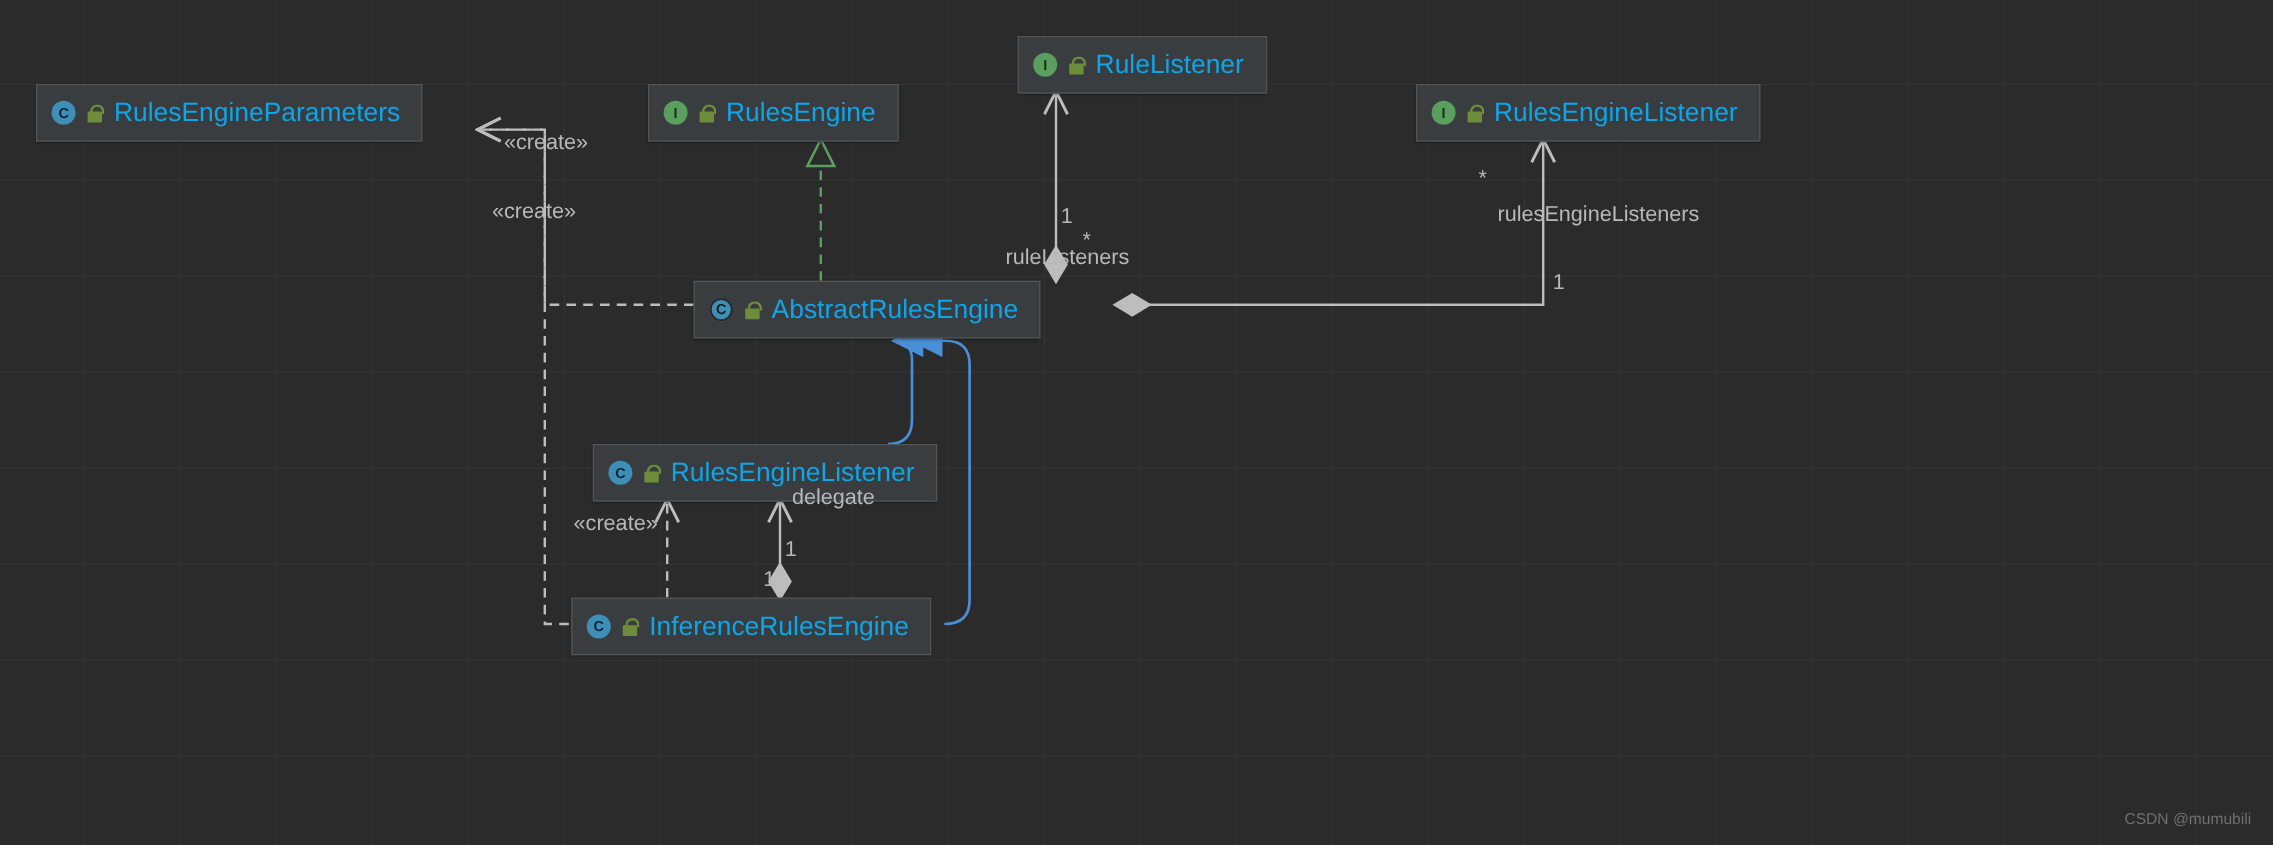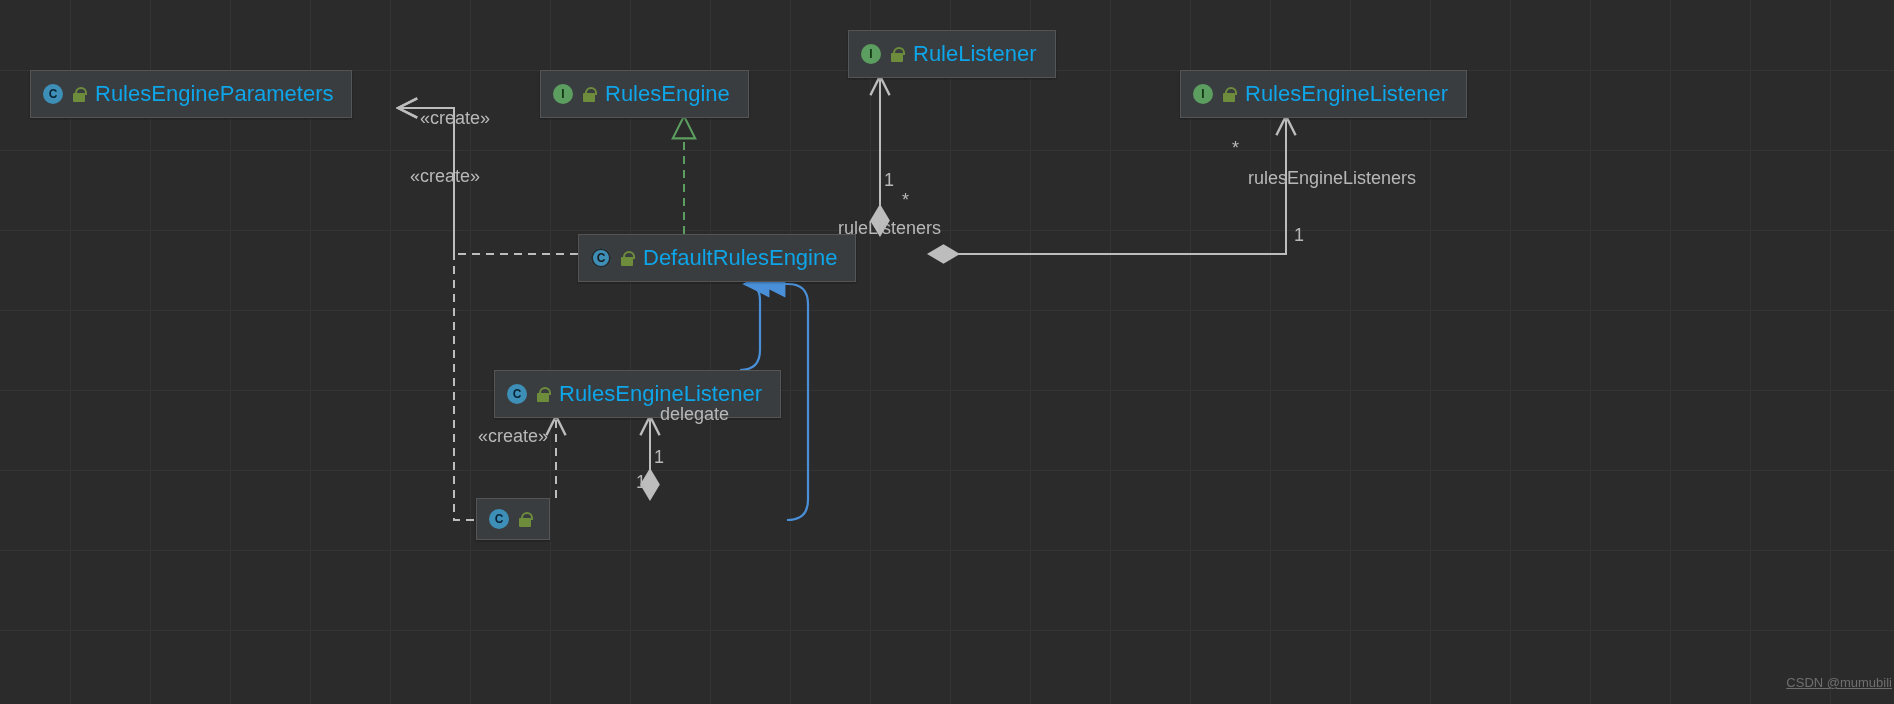--- a/index.html
+++ b/index.html
@@ -92,25 +92,24 @@
     pointer-events: none;
   }
   .edge-label {
     position: absolute;
     font-size: 18px;
     color: #b8b8b8;
     white-space: nowrap;
   }
   .watermark {
     position: absolute;
-    right: 2px;
+    right: 18px;
     bottom: 14px;
     font-size: 13px;
     color: #6f6f6f;
-    text-decoration: underline;
   }
 </style>
 </head>
 <body>
 
 <div class="grid"></div>
 
 <svg class="conn">
   <defs>
 
@@ -172,41 +171,42 @@
 
 <div class="node" style="left:1180px; top:70px;">
   <span class="badge badge-interface">I</span>
   <span class="lock"></span>
   <span class="title">RulesEngineListener</span>
 </div>
 
 <div class="node" style="left:578px; top:234px;">
   <span class="badge badge-abstract">C</span>
   <span class="lock"></span>
-  <span class="title">DefaultRulesEngine</span>
+  <span class="title">AbstractRulesEngine</span>
 </div>
 
 <div class="node" style="left:494px; top:370px;">
   <span class="badge badge-class">C</span>
   <span class="lock"></span>
   <span class="title">RulesEngineListener</span>
 </div>
 
 <div class="node" style="left:476px; top:498px;">
   <span class="badge badge-class">C</span>
   <span class="lock"></span>
+  <span class="title">InferenceRulesEngine</span>
 </div>
 
 <span class="edge-label" style="left:420px; top:108px;">«create»</span>
 <span class="edge-label" style="left:410px; top:166px;">«create»</span>
 <span class="edge-label" style="left:478px; top:426px;">«create»</span>
 
 <span class="edge-label" style="left:884px; top:170px;">1</span>
 <span class="edge-label" style="left:902px; top:190px;">*</span>
-<span class="edge-label" style="left:838px; top:218px;">ruleListeners</span>
+<span class="edge-label" style="left:838px; top:204px;">ruleListeners</span>
 
 <span class="edge-label" style="left:1232px; top:138px;">*</span>
 <span class="edge-label" style="left:1248px; top:138px;margin-top:30px;">rulesEngineListeners</span>
 <span class="edge-label" style="left:1294px; top:225px;">1</span>
 
 <span class="edge-label" style="left:660px; top:404px;">delegate</span>
 <span class="edge-label" style="left:654px; top:447px;">1</span>
 <span class="edge-label" style="left:636px; top:472px;">1</span>
 
 <span class="watermark">CSDN @mumubili</span>

